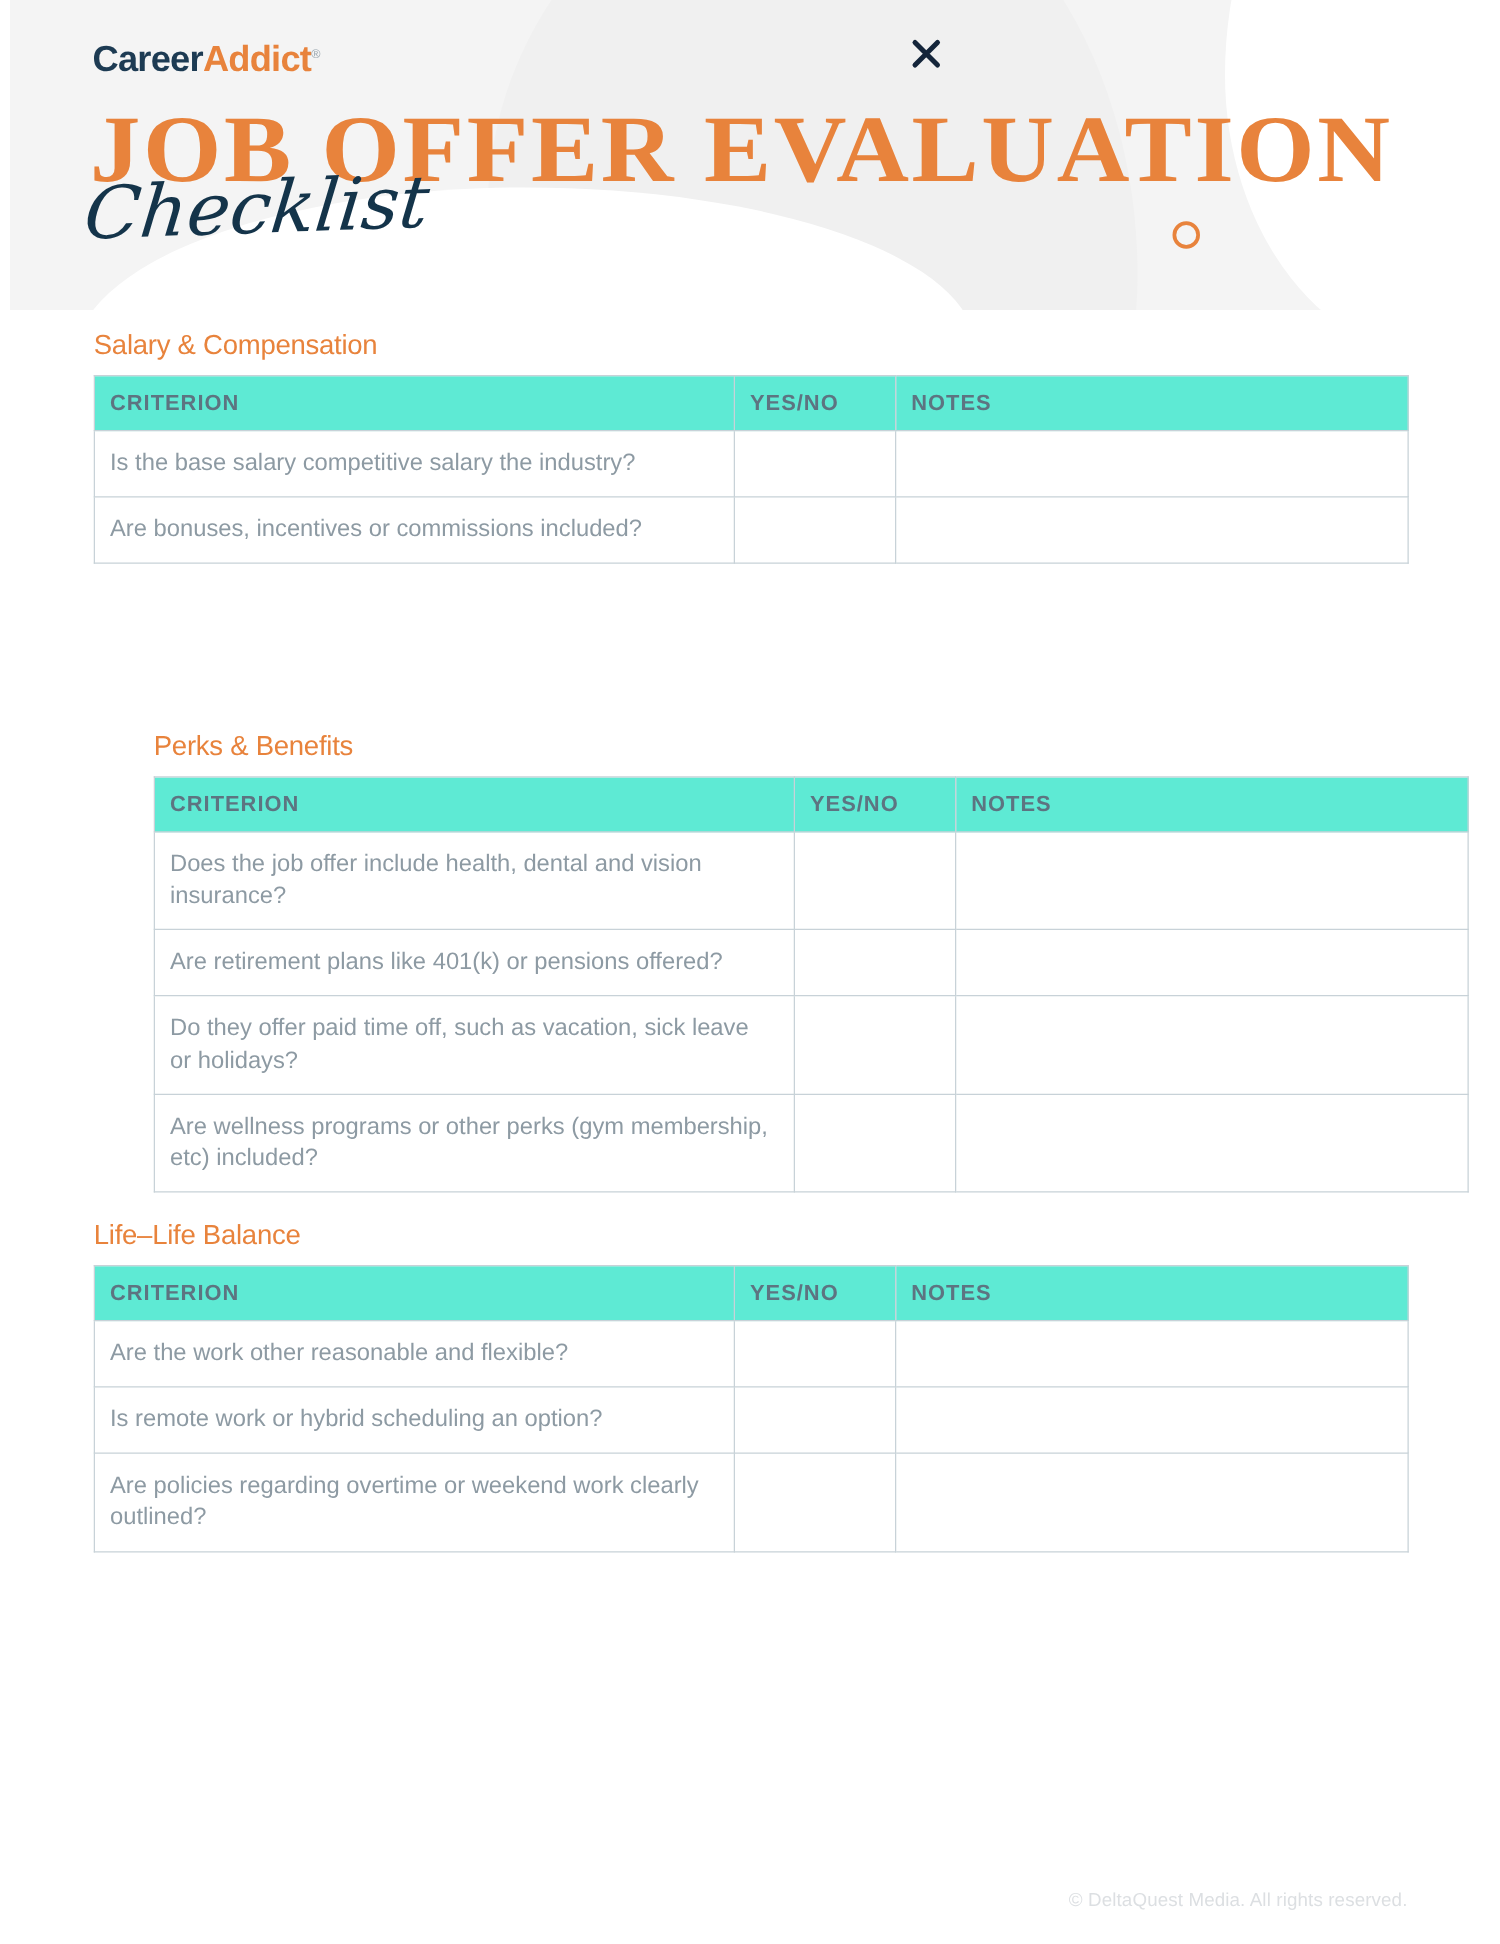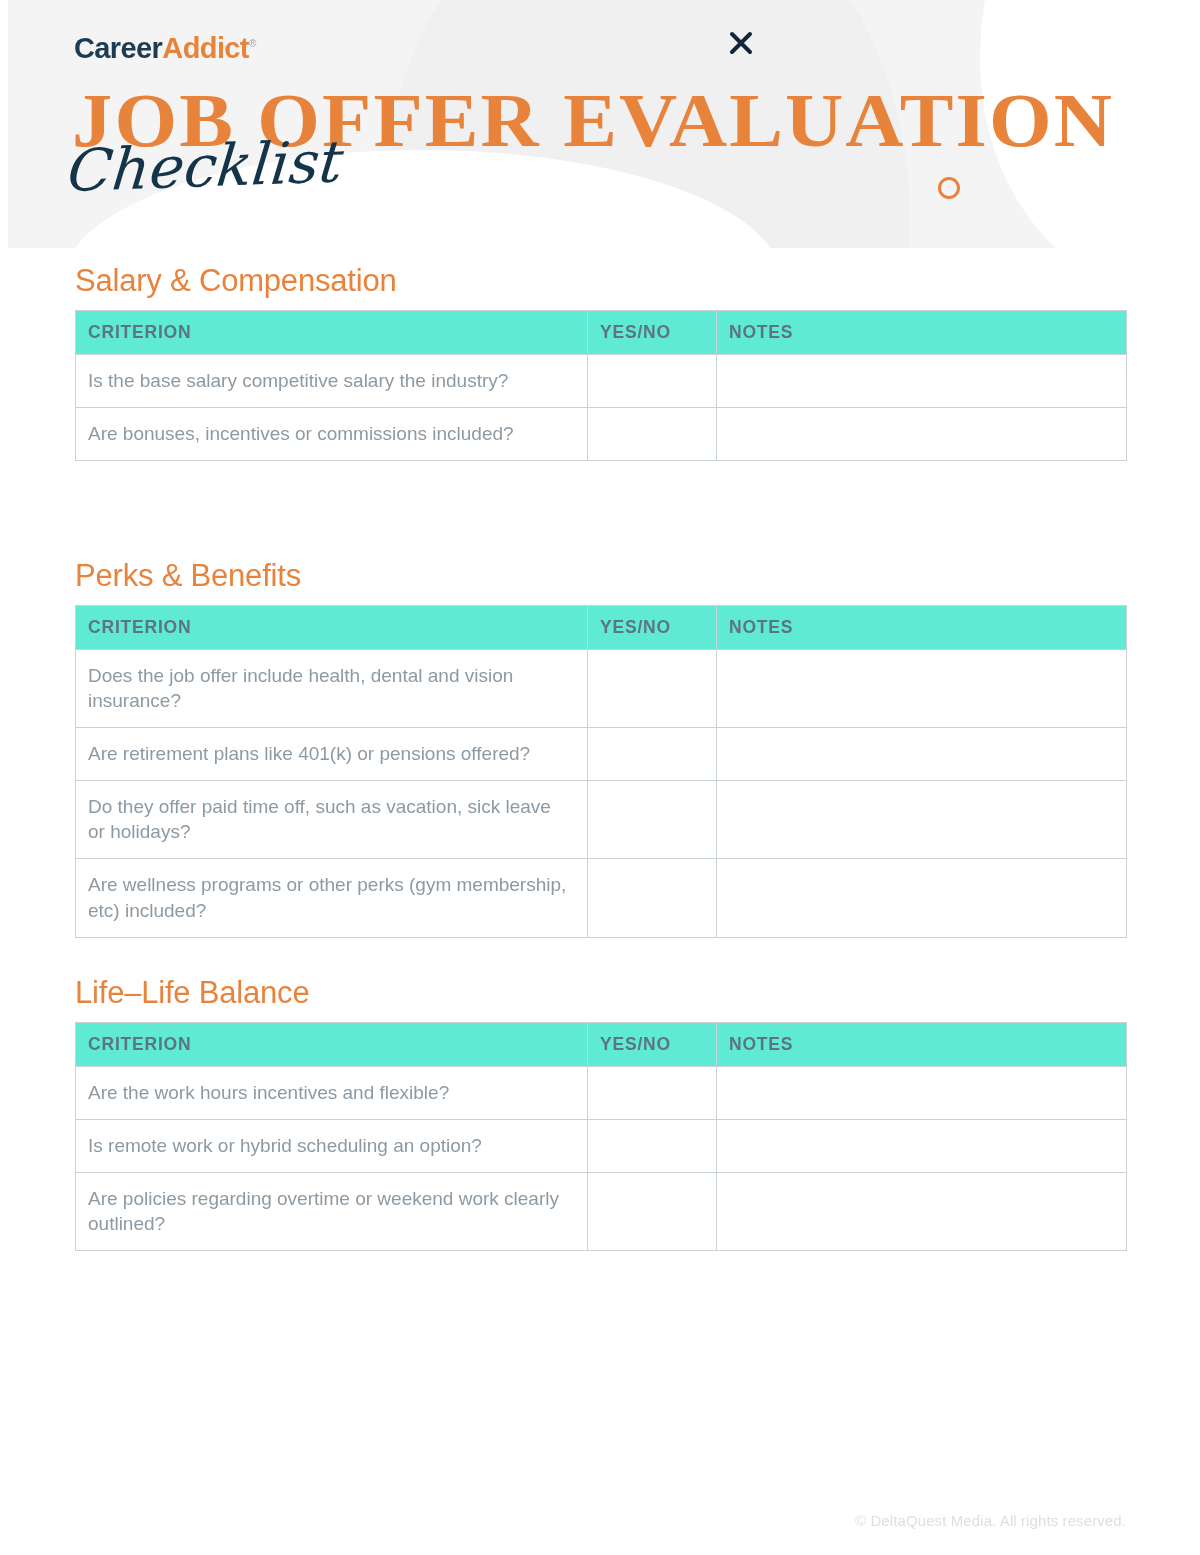--- a/index.html
+++ b/index.html
@@ -171,21 +171,21 @@
   }
 
   
   .section {
     position: absolute;
     left: 75px;
     width: 1051px;
   }
   .section-title {
     font-family: "Liberation Sans", sans-serif;
-    font-size: 31px;
+    font-size: 22px;
     font-weight: normal;
     color: #e8833c;
     letter-spacing: -0.2px;
     margin-bottom: 12px;
     line-height: 1.1;
   }
 
   
   table.checklist {
     width: 1051px;
@@ -281,21 +281,21 @@
           </tr>
           <tr>
             <td>Are bonuses, incentives or commissions included?</td>
             <td></td>
             <td></td>
           </tr>
         </tbody>
       </table>
     </div>
 
-    <div class="section" style="top:559px;">
+    <div class="section" style="top:585px;margin-left:48px;">
       <div class="section-title">Perks &amp; Benefits</div>
       <table class="checklist">
         <colgroup>
           <col class="col-criterion">
             <col class="col-yesno">
             <col class="col-notes">
         </colgroup>
         <thead>
           <tr>
             <th>CRITERION</th>
@@ -338,21 +338,21 @@
         </colgroup>
         <thead>
           <tr>
             <th>CRITERION</th>
             <th>YES/NO</th>
             <th>NOTES</th>
           </tr>
         </thead>
         <tbody>
           <tr>
-            <td>Are the work hours incentives and flexible?</td>
+            <td>Are the work other reasonable and flexible?</td>
             <td></td>
             <td></td>
           </tr>
           <tr>
             <td>Is remote work or hybrid scheduling an option?</td>
             <td></td>
             <td></td>
           </tr>
           <tr>
             <td>Are policies regarding overtime or weekend work clearly outlined?</td>

